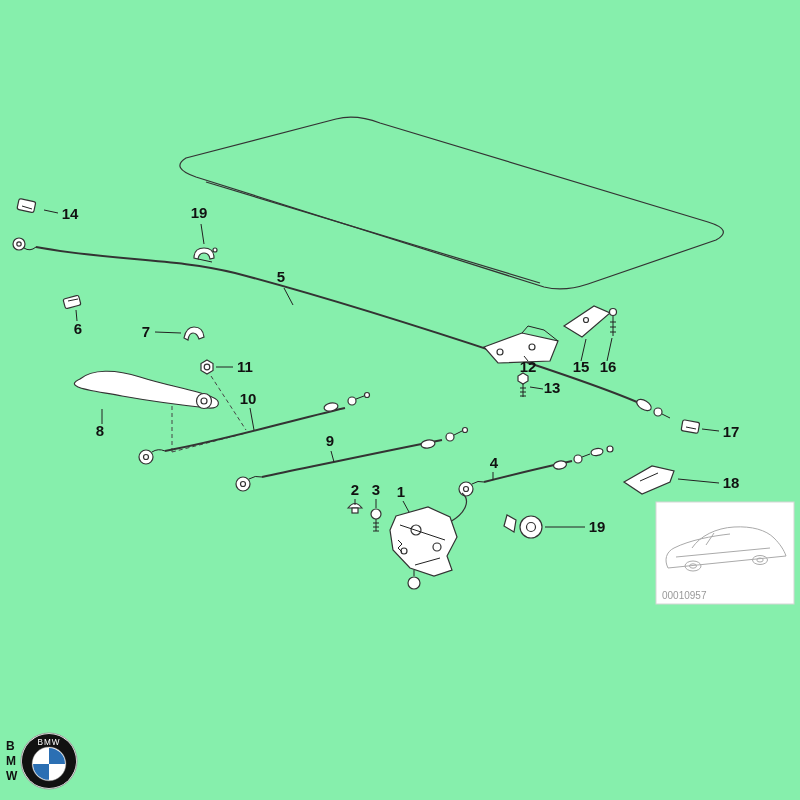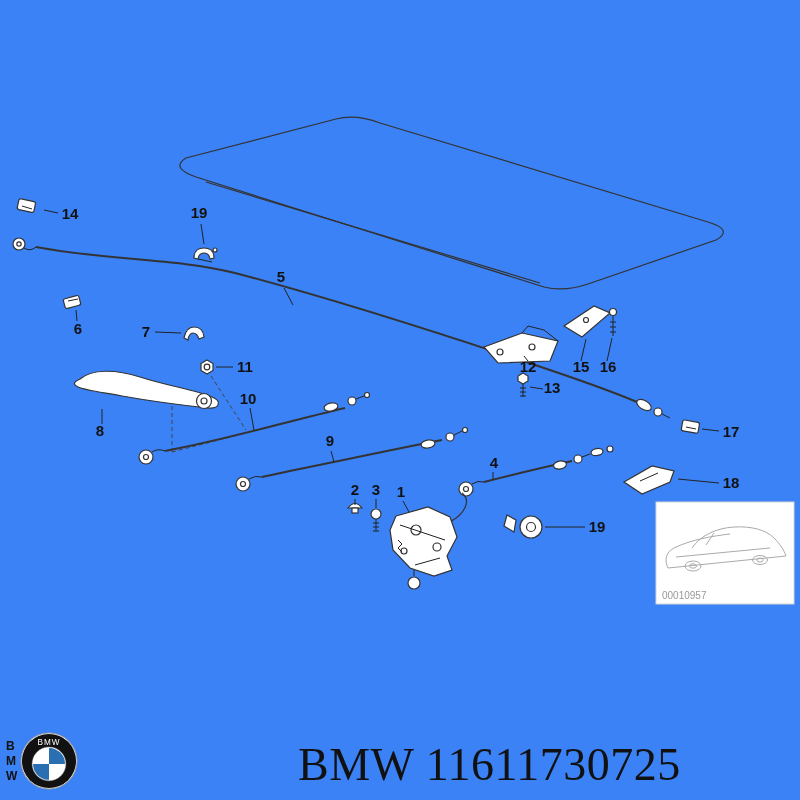--- a/index.html
+++ b/index.html
@@ -1,16 +1,16 @@
 <!DOCTYPE html>
 <html><head>
 <meta charset="utf-8">
 <style>
   html,body{margin:0;padding:0;background:#fff;}
-  .page{position:relative;width:800px;height:800px;background:#3b82f6;overflow:hidden;
+  .page{position:relative;width:800px;height:800px;background:#86efac;overflow:hidden;
         font-family:"Liberation Sans",sans-serif;}
   .diagram-svg{position:absolute;top:0;left:0;}
   .part-label{font-family:"Liberation Sans",sans-serif;font-size:15px;font-weight:bold;
               fill:#111;text-anchor:middle;}
   .inset-code{font-family:"Liberation Sans",sans-serif;font-size:10px;fill:#999;}
   .ln{stroke:#222;stroke-width:1;fill:none;}
   .dash{stroke:#444;stroke-width:1;stroke-dasharray:4 3;fill:none;}
   .cab{stroke:#333;stroke-width:2;fill:none;}
   .pt{stroke:#333;stroke-width:1.2;fill:#fff;}
   .pto{stroke:#333;stroke-width:1.2;fill:none;}
@@ -239,19 +239,15 @@
       </div>
       <svg width="58" height="58" viewBox="0 0 60 60">
         <circle cx="30" cy="30" r="29" fill="#fff" stroke="#999"></circle>
         <circle cx="30" cy="30" r="28" fill="#111"></circle>
         <text x="30" y="13.5" fill="#fff" font-size="8.5" text-anchor="middle" font-family="Liberation Sans, sans-serif" letter-spacing="1">BMW</text>
         <circle cx="30" cy="33" r="17.5" fill="#fff" stroke="#888" stroke-width="0.5"></circle>
         <path d="M 30,33 L 30,16.5 A 16.5,16.5 0 0 1 46.5,33 Z" fill="#2b6fb3"></path>
         <path d="M 30,33 L 30,49.5 A 16.5,16.5 0 0 1 13.5,33 Z" fill="#2b6fb3"></path>
       </svg>
     </div>
-    <div class="partnum">
-      <span>BMW</span>
-      <span>11611730725</span>
-    </div>
   </div>
 
 </div>
 
 </body></html>

